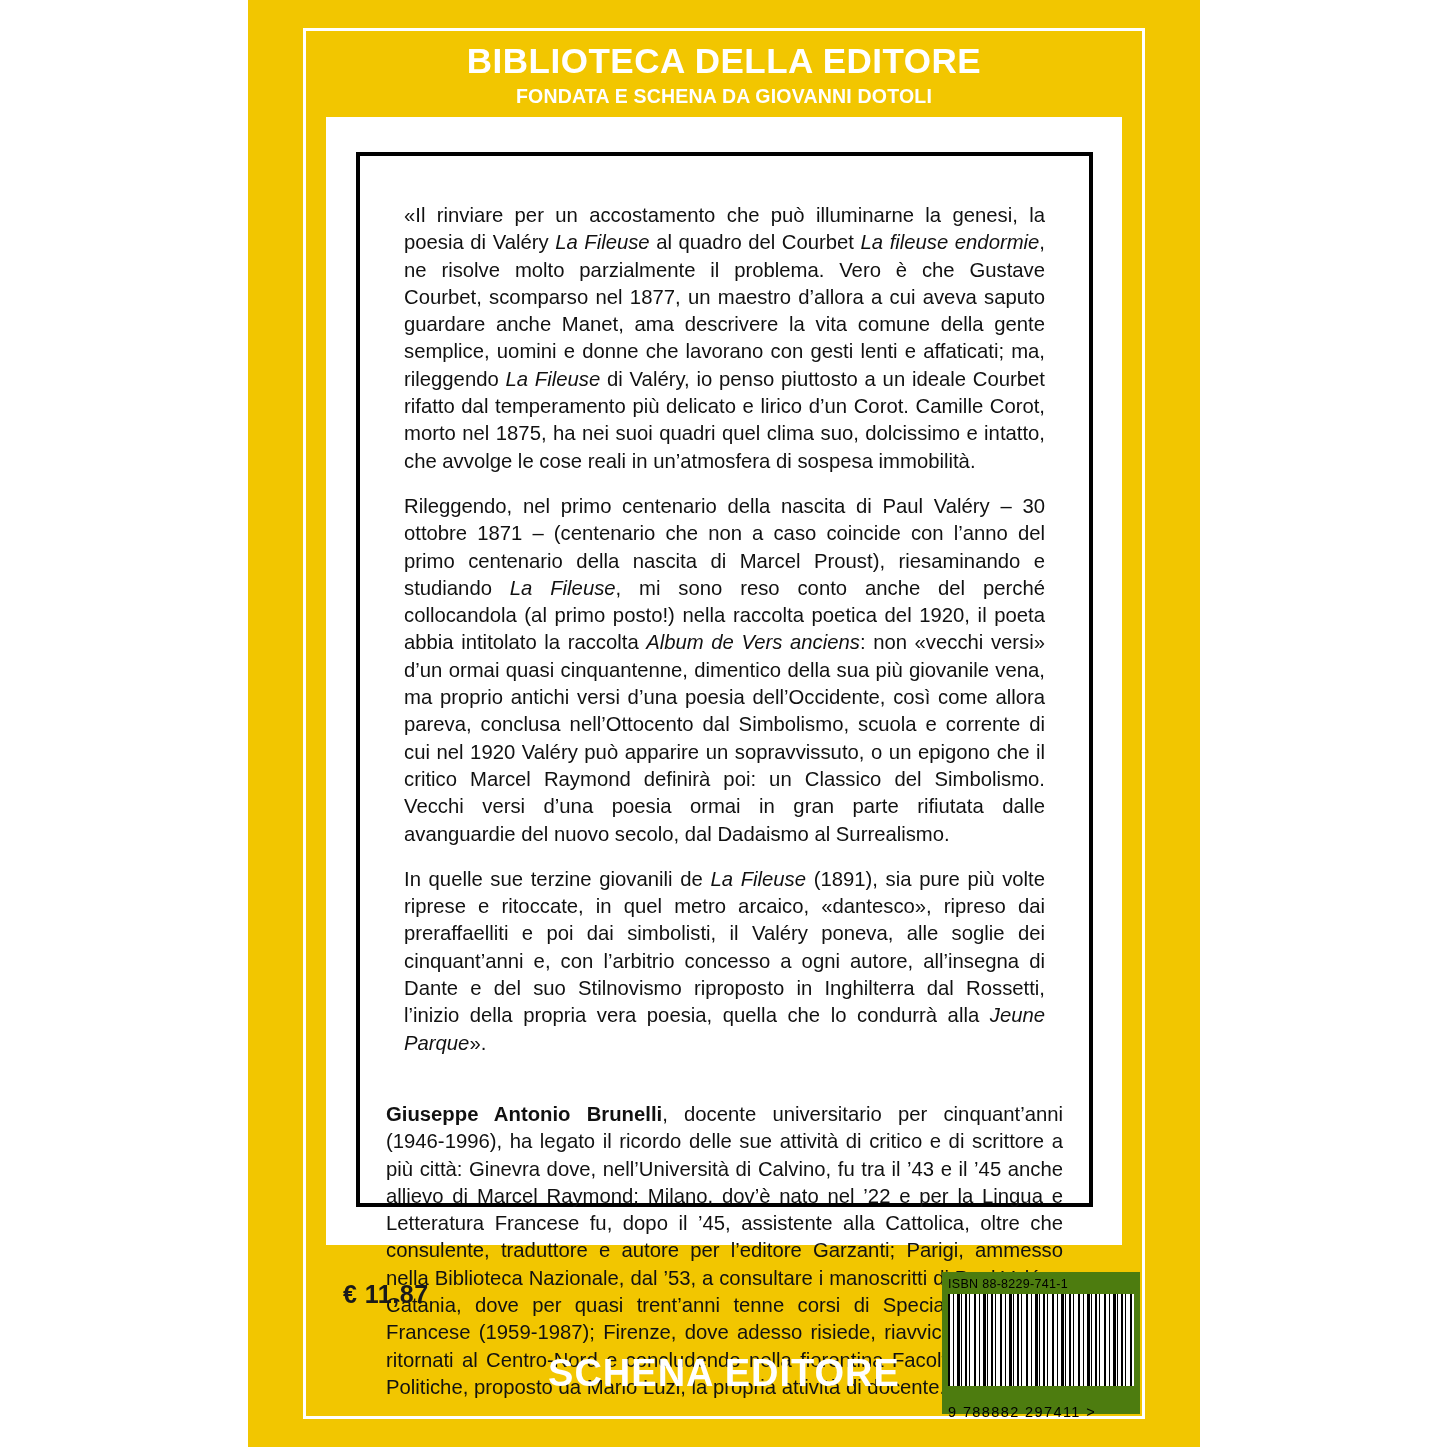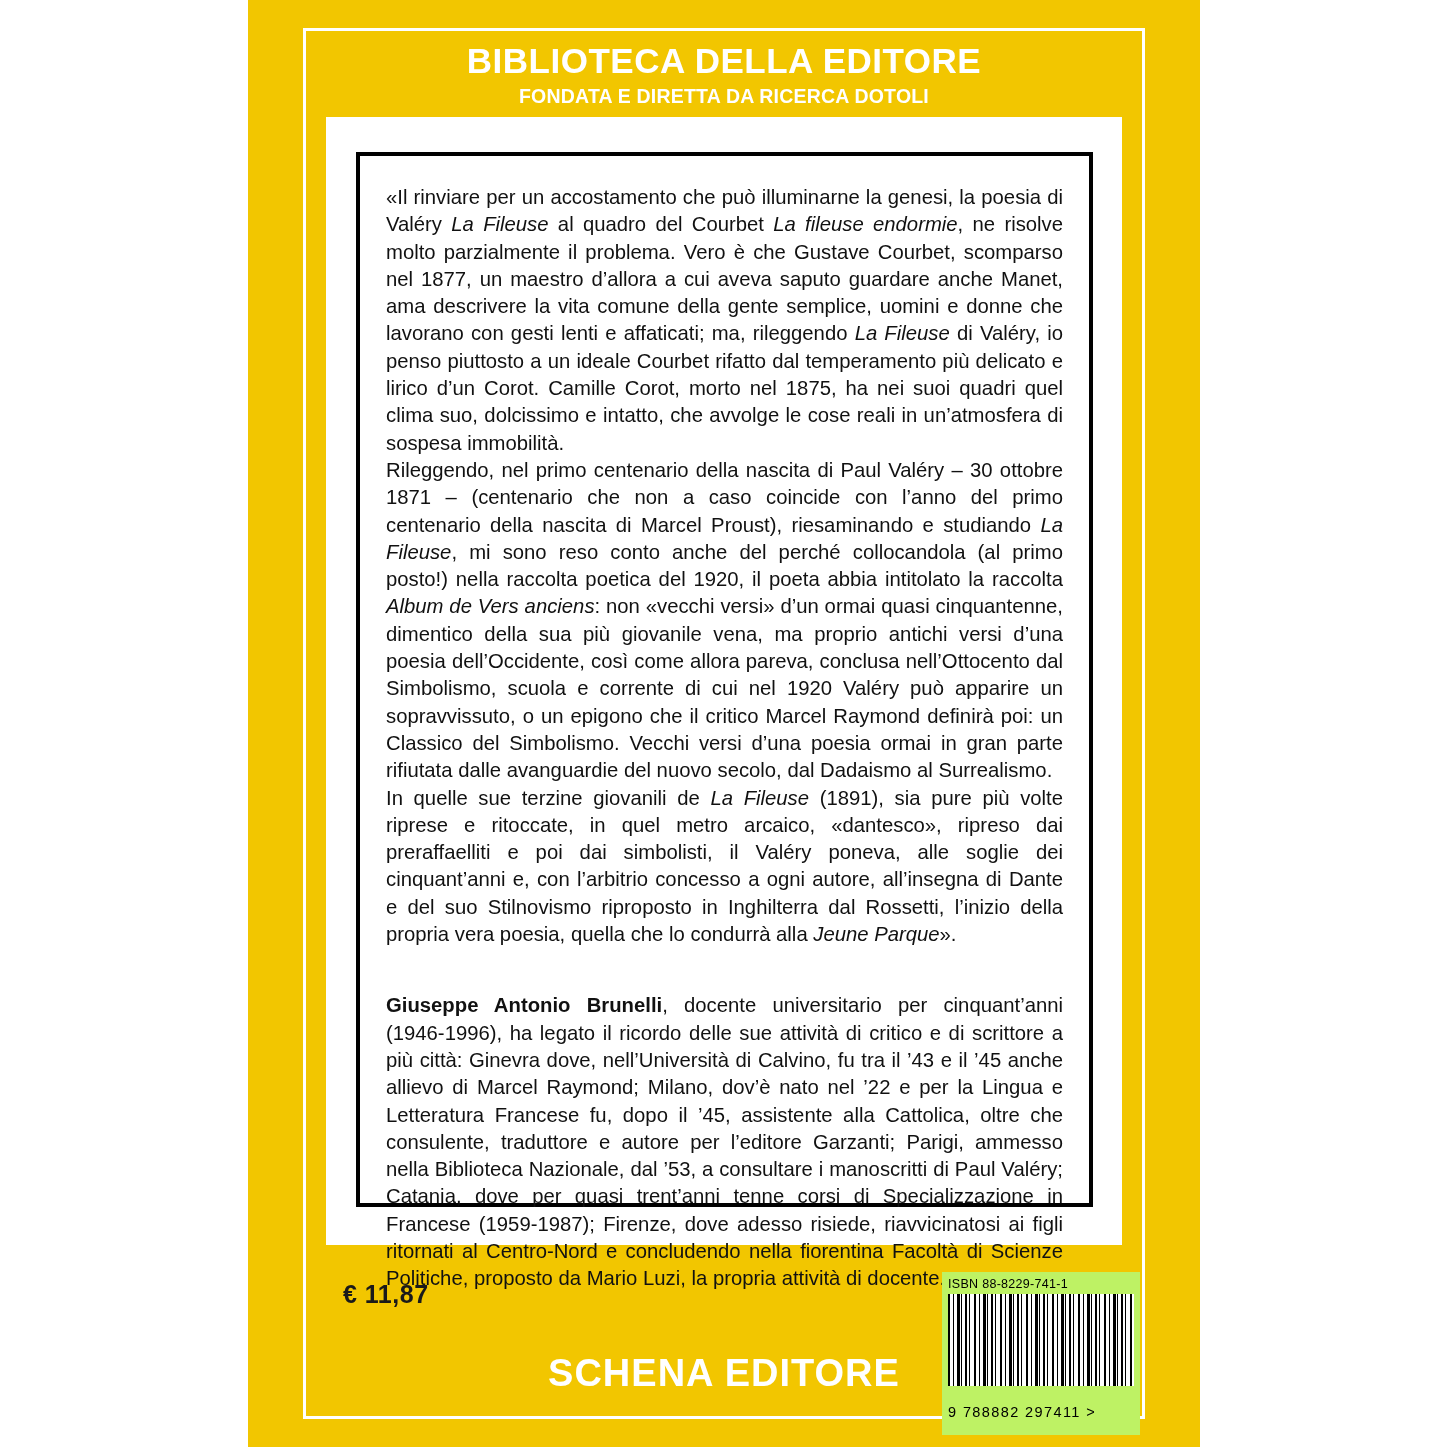--- a/index.html
+++ b/index.html
@@ -71,21 +71,21 @@
     padding: 28px 26px 20px 26px;
   }
   .blurb {
     font-size: 20.3px;
     line-height: 1.345;
     color: #111111;
     text-align: justify;
     text-justify: inter-word;
   }
   .blurb p {
-    margin: 0;
+    margin: 18px;
   }
   .blurb i {
     font-style: italic;
   }
   .bio {
     font-size: 20.3px;
     line-height: 1.345;
     color: #111111;
     text-align: justify;
     margin-top: 44px;
@@ -112,22 +112,22 @@
     font-weight: bold;
     color: #ffffff;
     letter-spacing: 1px;
     margin-top: 12px;
   }
   .barcode-box {
     position: absolute;
     left: 694px;
     top: 1272px;
     width: 198px;
-    height: 163px;
-    background: #bef264;
+    height: 142px;
+    background: #4d7c0f;
     box-sizing: border-box;
     padding: 5px 6px 3px 6px;
   }
   .isbn-text {
     font-size: 12.5px;
     color: #000000;
     font-family: "Liberation Sans", sans-serif;
     letter-spacing: 0.3px;
     margin-bottom: 3px;
   }
@@ -154,21 +154,21 @@
 </style>
 </head>
 <body>
 
 <div class="book-back">
 
   <div class="outer-rule"></div>
 
   <div class="series-header">
     <div class="series-title">BIBLIOTECA DELLA EDITORE</div>
-    <div class="series-sub">FONDATA E DIRETTA DA RICERCA DOTOLI</div>
+    <div class="series-sub">FONDATA E SCHENA DA GIOVANNI DOTOLI</div>
   </div>
 
   <div class="white-panel">
     <div class="text-frame">
 
       <div class="blurb">
         <p>«Il rinviare per un accostamento che può illuminarne la genesi, la poesia di Valéry <i>La Fileuse</i> al quadro del Courbet <i>La fileuse endormie</i>, ne risolve molto parzialmente il problema. Vero è che Gustave Courbet, scomparso nel 1877, un maestro d’allora a cui aveva saputo guardare anche Manet, ama descrivere la vita comune della gente semplice, uomini e donne che lavorano con gesti lenti e affaticati; ma, rileggendo <i>La Fileuse</i> di Valéry, io penso piuttosto a un ideale Courbet rifatto dal temperamento più delicato e lirico d’un Corot. Camille Corot, morto nel 1875, ha nei suoi quadri quel clima suo, dolcissimo e intatto, che avvolge le cose reali in un’atmosfera di sospesa immobilità.</p>
         <p>Rileggendo, nel primo centenario della nascita di Paul Valéry – 30 ottobre 1871 – (centenario che non a caso coincide con l’anno del primo centenario della nascita di Marcel Proust), riesaminando e studiando <i>La Fileuse</i>, mi sono reso conto anche del perché collocandola (al primo posto!) nella raccolta poetica del 1920, il poeta abbia intitolato la raccolta <i>Album de Vers anciens</i>: non «vecchi versi» d’un ormai quasi cinquantenne, dimentico della sua più giovanile vena, ma proprio antichi versi d’una poesia dell’Occidente, così come allora pareva, conclusa nell’Ottocento dal Simbolismo, scuola e corrente di cui nel 1920 Valéry può apparire un sopravvissuto, o un epigono che il critico Marcel Raymond definirà poi: un Classico del Simbolismo. Vecchi versi d’una poesia ormai in gran parte rifiutata dalle avanguardie del nuovo secolo, dal Dadaismo al Surrealismo.</p>
         <p>In quelle sue terzine giovanili de <i>La Fileuse</i> (1891), sia pure più volte riprese e ritoccate, in quel metro arcaico, «dantesco», ripreso dai preraffaelliti e poi dai simbolisti, il Valéry poneva, alle soglie dei cinquant’anni e, con l’arbitrio concesso a ogni autore, all’insegna di Dante e del suo Stilnovismo riproposto in Inghilterra dal Rossetti, l’inizio della propria vera poesia, quella che lo condurrà alla <i>Jeune Parque</i>».</p>
       </div>

